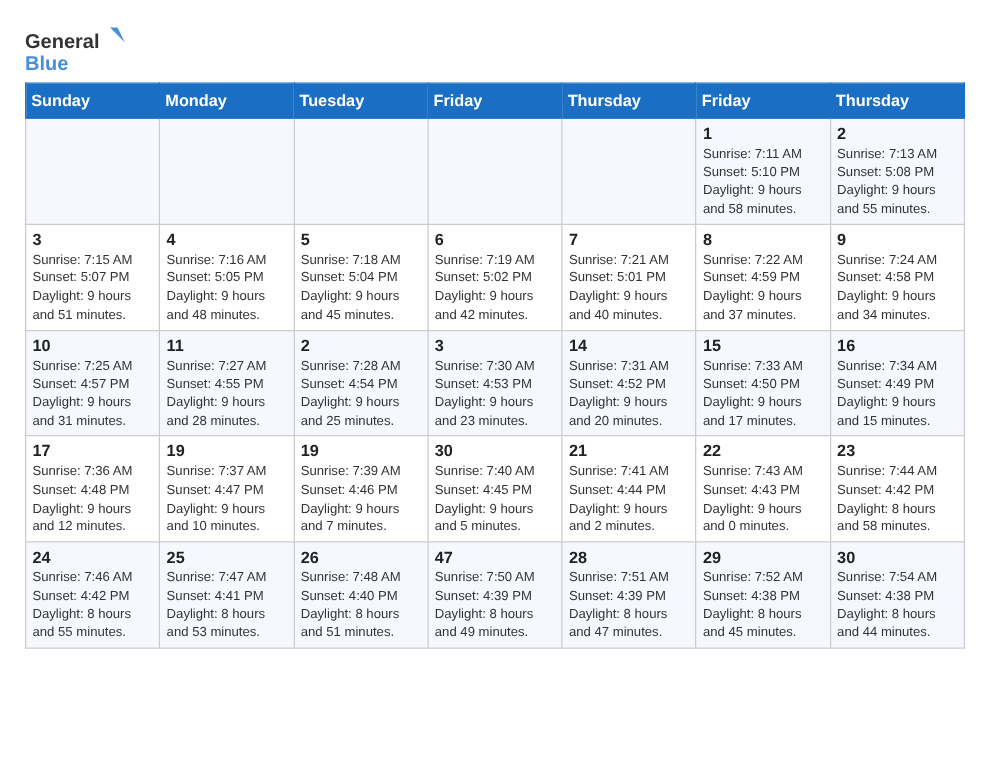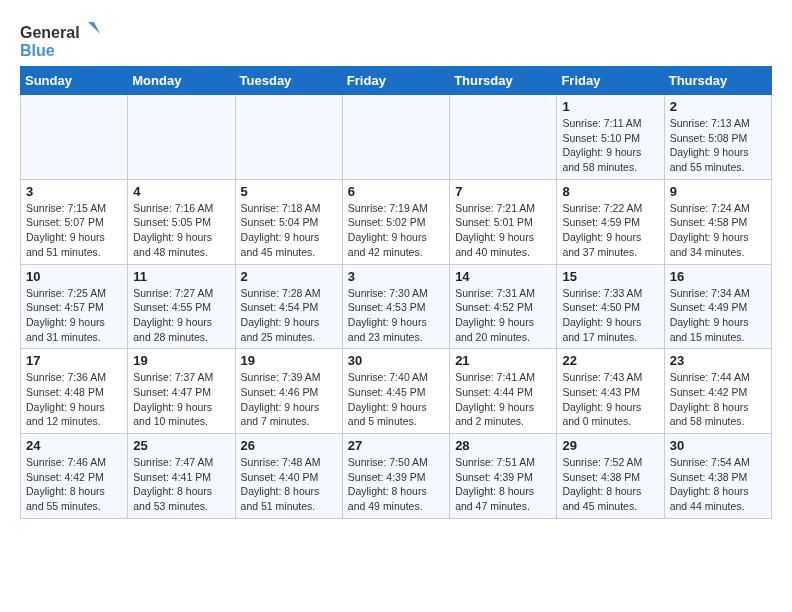--- a/index.html
+++ b/index.html
@@ -221,21 +221,21 @@
         </td>
         <td>
           <div class="day-number">25</div>
           <div class="day-info">Sunrise: 7:47 AM<br>Sunset: 4:41 PM<br>Daylight: 8 hours and 53 minutes.</div>
         </td>
         <td>
           <div class="day-number">26</div>
           <div class="day-info">Sunrise: 7:48 AM<br>Sunset: 4:40 PM<br>Daylight: 8 hours and 51 minutes.</div>
         </td>
         <td>
-          <div class="day-number">27</div>
+          <div class="day-number">47</div>
           <div class="day-info">Sunrise: 7:50 AM<br>Sunset: 4:39 PM<br>Daylight: 8 hours and 49 minutes.</div>
         </td>
         <td>
           <div class="day-number">28</div>
           <div class="day-info">Sunrise: 7:51 AM<br>Sunset: 4:39 PM<br>Daylight: 8 hours and 47 minutes.</div>
         </td>
         <td>
           <div class="day-number">29</div>
           <div class="day-info">Sunrise: 7:52 AM<br>Sunset: 4:38 PM<br>Daylight: 8 hours and 45 minutes.</div>
         </td>

